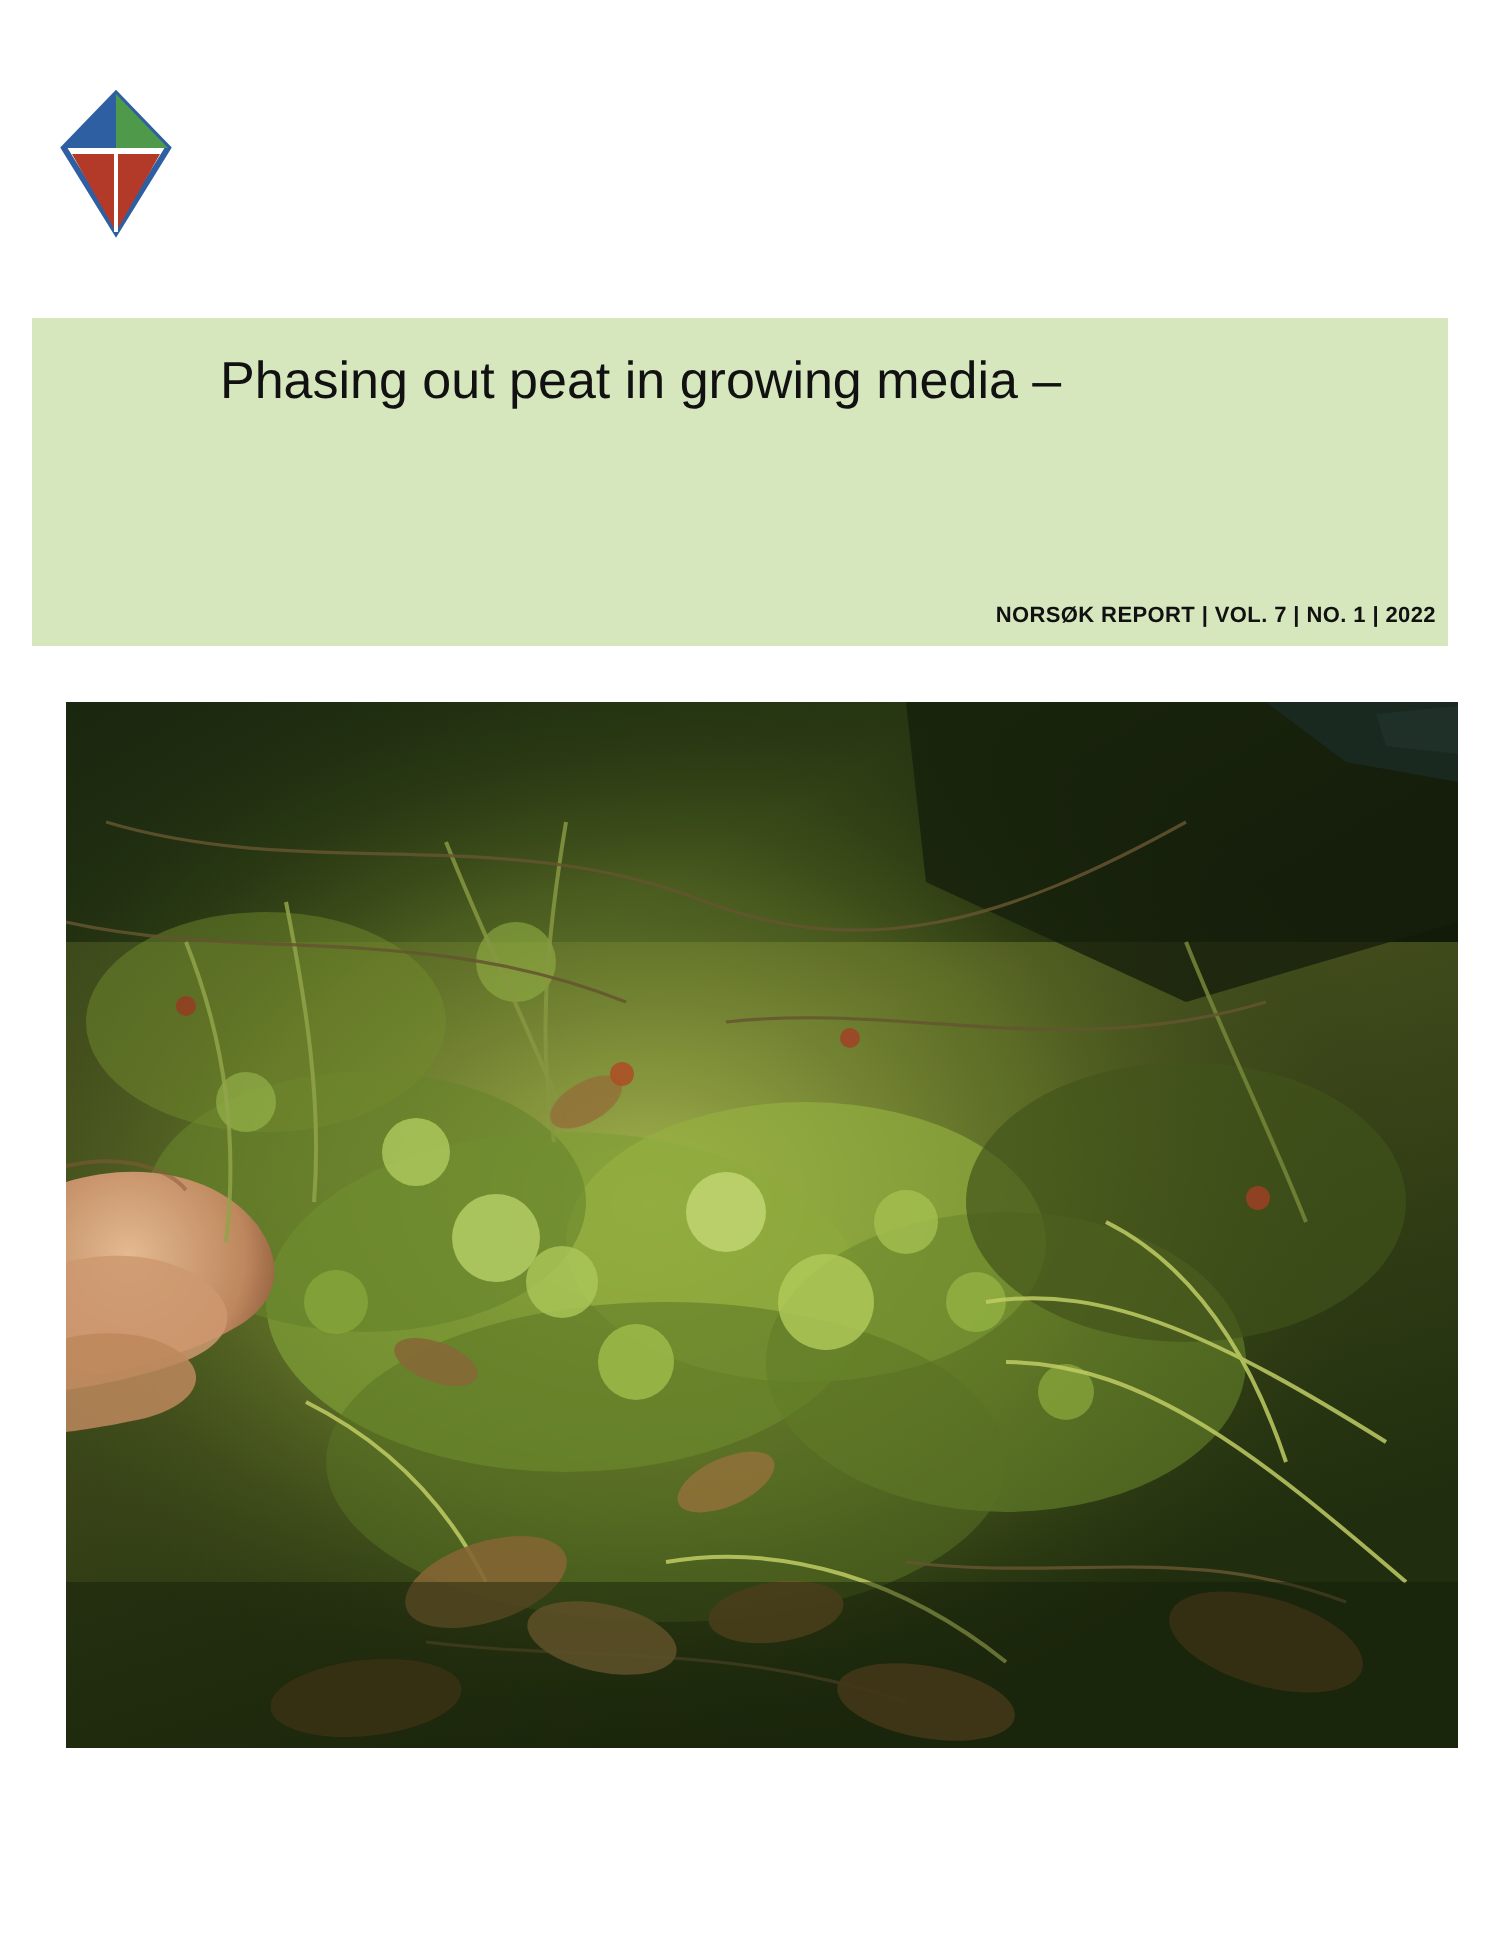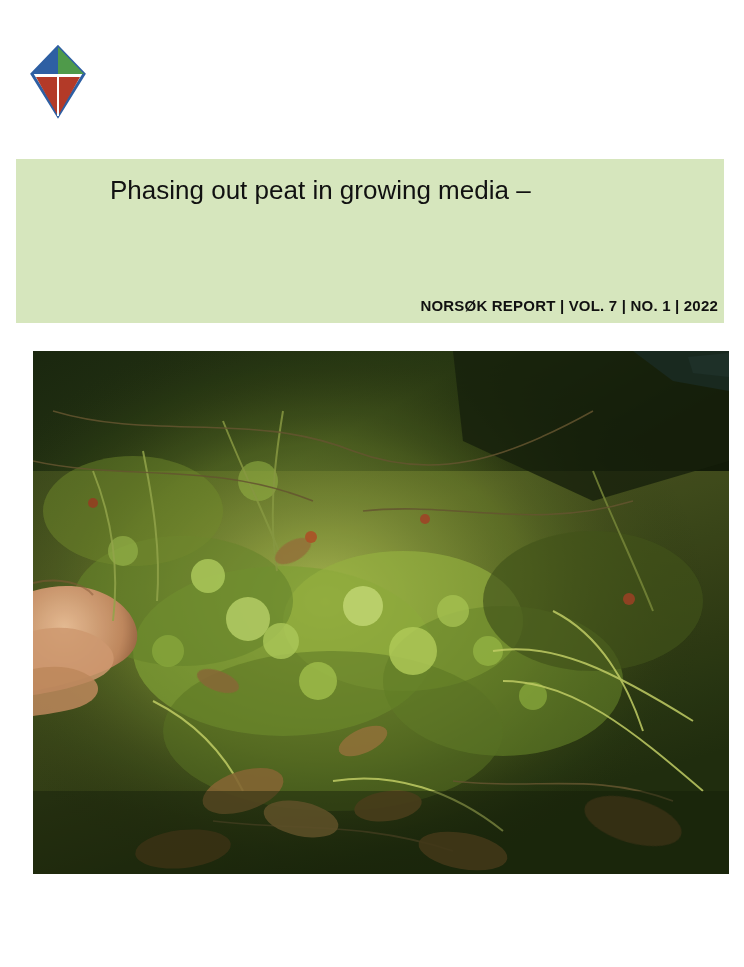--- a/index.html
+++ b/index.html
@@ -81,21 +81,21 @@
     font-family: "Liberation Sans", sans-serif;
     font-weight: 400;
     white-space: nowrap;
   }
   .title-line-1 { top: 16px; }
   .title-line-2 { top: 64px; }
   .report-meta {
     position: absolute;
     right: 6px;
     bottom: 9px;
-    font-size: 15px;
+    font-size: 11px;
     font-weight: bold;
     color: #111111;
     letter-spacing: 0.2px;
     font-family: "Liberation Sans", sans-serif;
     white-space: nowrap;
   }
   
   .cover-photo {
     position: absolute;
     left: 33px;

